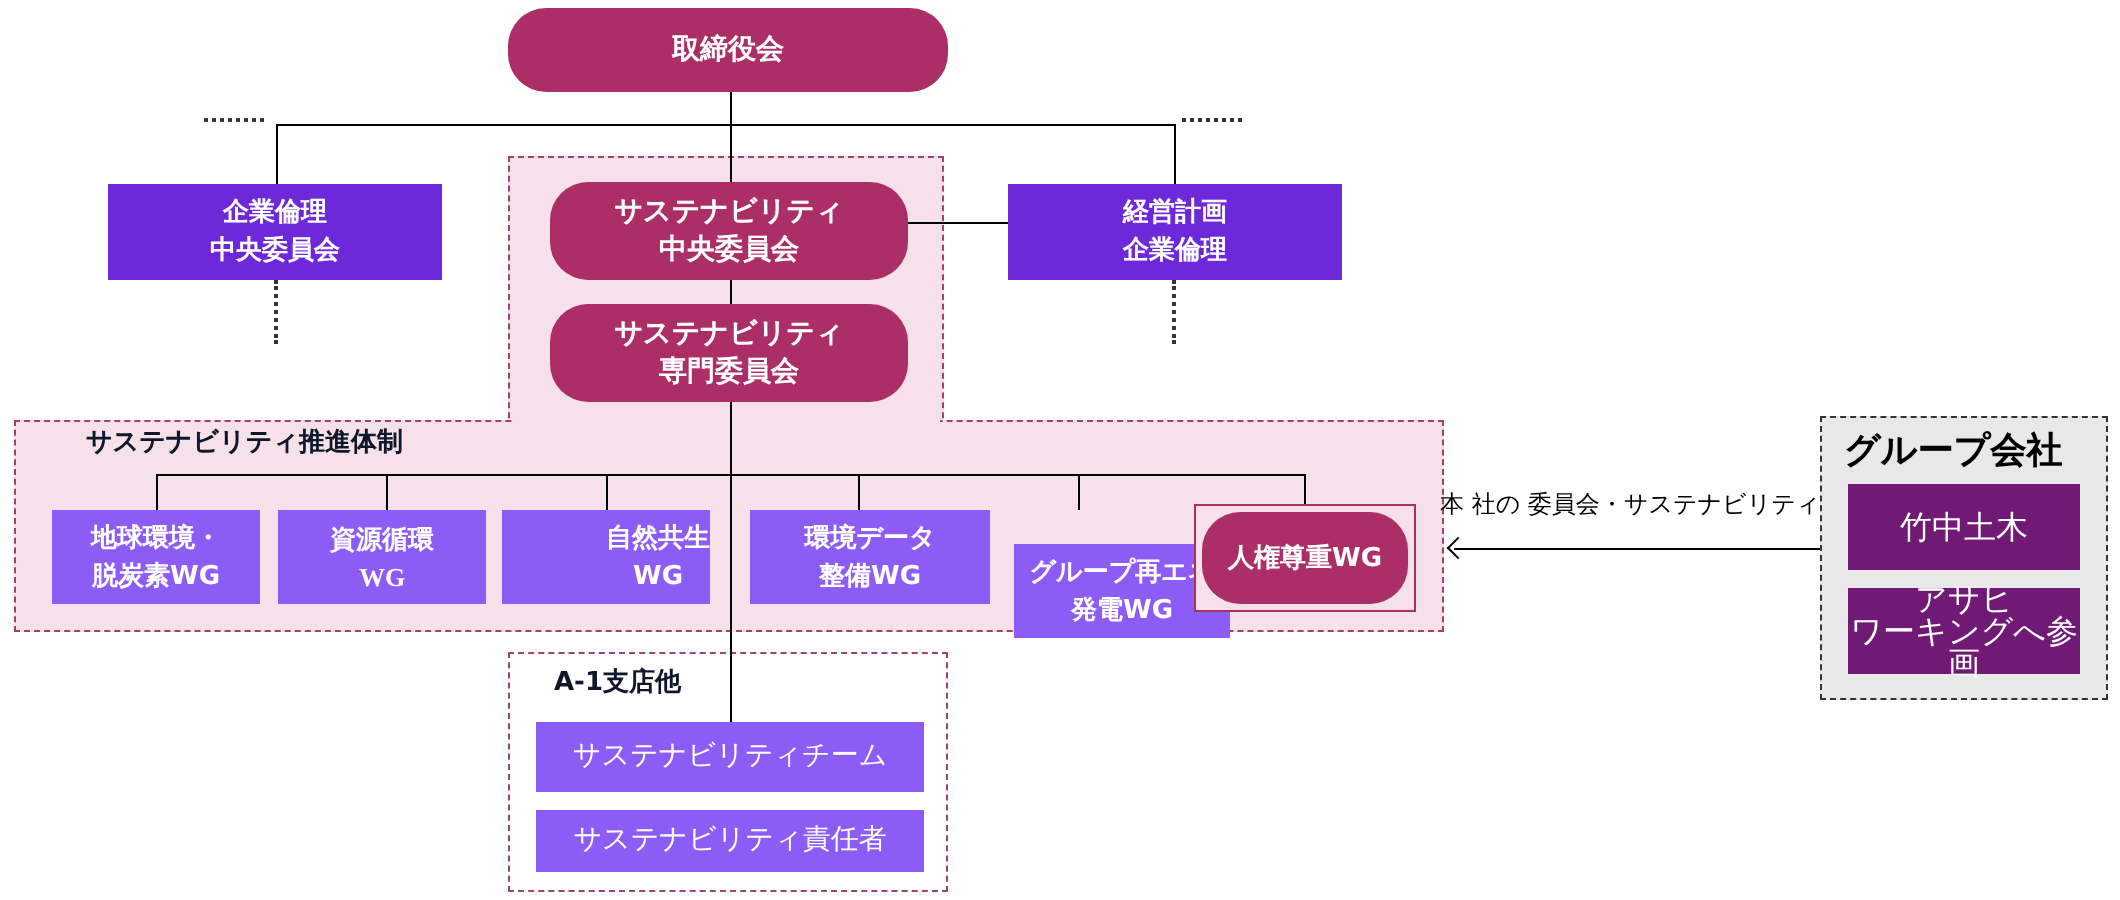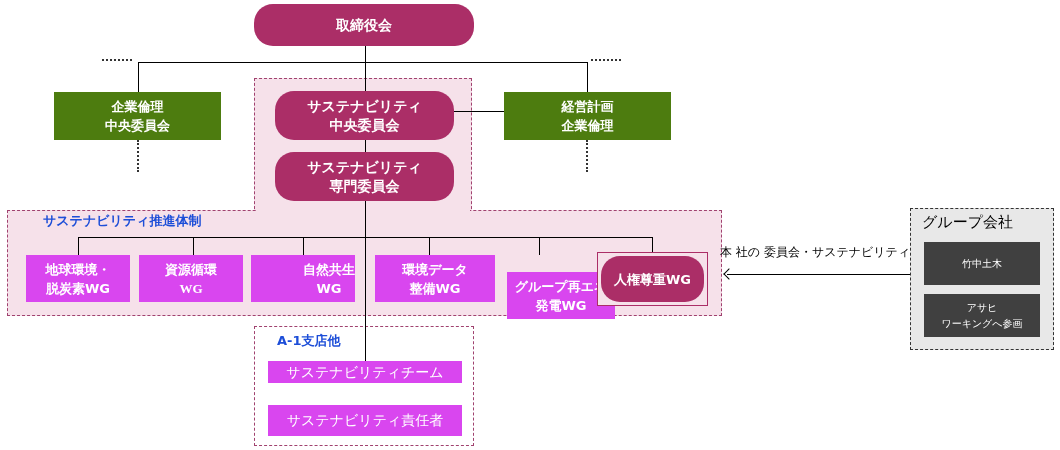--- a/index.html
+++ b/index.html
@@ -2,28 +2,28 @@
 <html><head>
 <meta charset="utf-8">
 <style>
   html, body { margin: 0; padding: 0; background: #ffffff; }
   body { width: 1060px; height: 450px; position: relative; overflow: hidden;
          font-family: "DejaVu Sans", "Liberation Sans", sans-serif; }
   .abs { position: absolute; box-sizing: border-box; }
   .box { display: flex; align-items: center; justify-content: center; text-align: center;
          color: #ffffff; font-weight: bold; font-size: 13px; line-height: 19px; white-space: pre-line; }
   .dark { background: #ab2e67; border-radius: 19px; }
-  .mid { background: #d946ef; }
-  .pale { background: #4d7c0f; }
-  .grey { background: #404040; font-weight: normal; font-size: 10px; }
+  .mid { background: #8b5cf6; }
+  .pale { background: #6d28d9; }
+  .grey { background: #701a75; font-weight: normal; font-size: 16px; }
   .line { position: absolute; background: #000; }
   .dots-h { position: absolute; height: 0; border-top: 2px dotted #333; }
   .dots-v { position: absolute; width: 0; border-left: 2px dotted #333; }
   .region { position: absolute; border: 1.5px dashed #a0426f; }
-  .region-label { position: absolute; color: #1d4ed8; font-weight: bold; font-size: 13px; }
+  .region-label { position: absolute; color: #0f172a; font-weight: bold; font-size: 13px; }
 </style>
 </head>
 <body>
 
 <div class="abs" style="left:254px;top:78px;width:218px;height:136px;background:#f6e1ea;border:1.5px dashed #a0426f;border-bottom:none;"></div>
 <div class="abs" style="left:7px;top:210px;width:715px;height:106px;background:#f6e1ea;border:1.5px dashed #a0426f;"></div>
 
 <div class="abs" style="left:256px;top:208px;width:214px;height:6px;background:#f6e1ea;"></div>
 
 <div class="region" style="left:254px;top:326px;width:218px;height:118px;"></div>
@@ -91,28 +91,28 @@
 <div class="abs box mid" style="left:487px;top:272px;width:108px;height:47px;margin-left:20px;">
   <span>グループ再エネ
 発電WG</span>
 </div>
 <div class="abs" style="left:597px;top:252px;width:111px;height:54px;border:1px solid #ab2e67;background:#f6e1ea;"></div>
 <div class="abs box dark" style="left:601px;top:256px;width:103px;height:46px;">
   <span>人権尊重WG</span>
 </div>
 
 <div class="region-label" style="left:277px;top:332px;text-align:center;">A-1支店他</div>
-<div class="abs box mid" style="left:268px;top:361px;width:194px;height:22px;font-weight:normal;font-size:14px;">
+<div class="abs box mid" style="left:268px;top:361px;width:194px;height:35px;font-weight:normal;font-size:14px;">
   <span>サステナビリティチーム</span>
 </div>
 <div class="abs box mid" style="left:268px;top:405px;width:194px;height:31px;font-weight:normal;font-size:14px;">
   <span>サステナビリティ責任者</span>
 </div>
 
-<div class="abs" style="left:922px;top:213px;font-size:15px;font-weight:normal;color:#000;">グループ会社</div>
+<div class="abs" style="left:922px;top:213px;font-size:18px;font-weight:bold;color:#000;">グループ会社</div>
 <div class="abs box grey" style="left:924px;top:242px;width:116px;height:43px;">
   <span>竹中土木</span>
 </div>
 <div class="abs box grey" style="left:924px;top:294px;width:116px;height:43px;line-height:16px;">
   <span>アサヒ
 ワーキングへ参画</span>
 </div>
 
 <div class="abs" style="left:720px;top:244px;font-size:12px;color:#000;white-space:nowrap;">本 社の 委員会・サステナビリティ</div>
 <div class="line" style="left:727px;top:274px;width:183px;height:1px;"></div>

